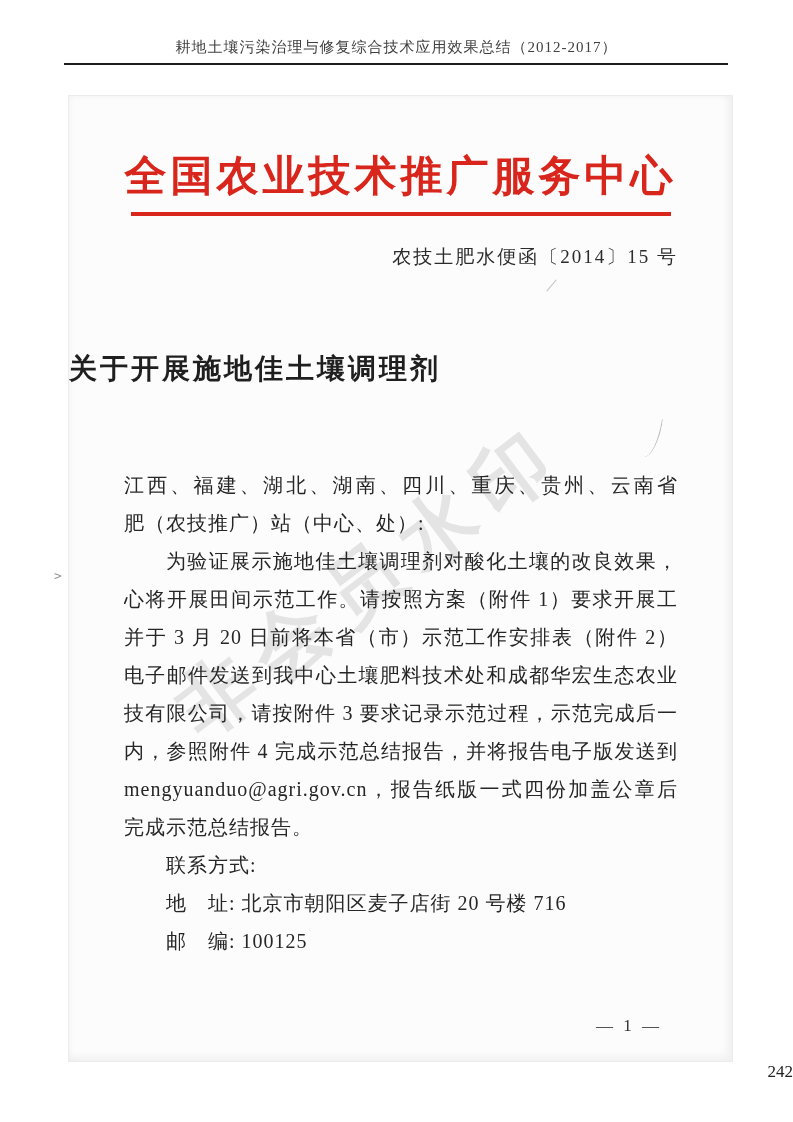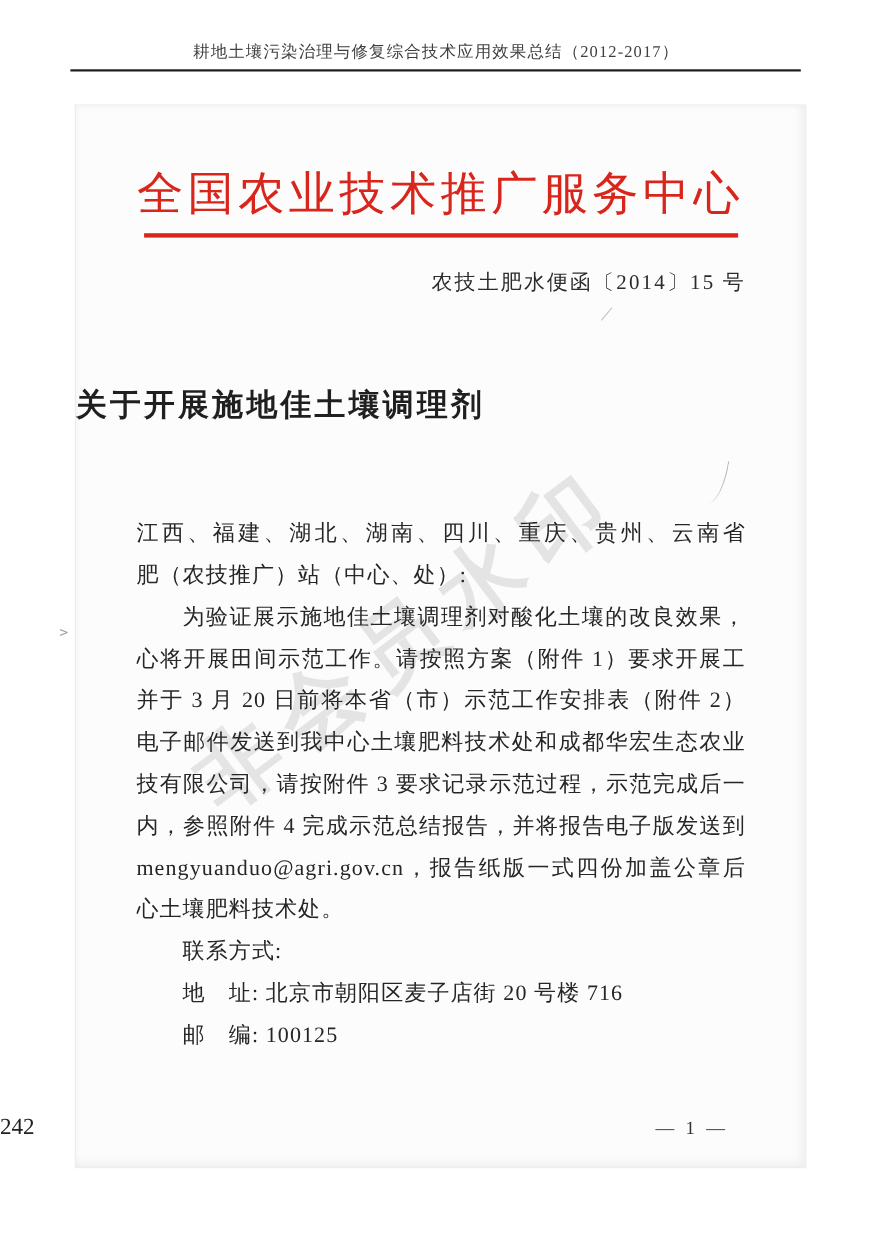--- a/index.html
+++ b/index.html
@@ -17,21 +17,21 @@
   }
   
   .scan{
     position:absolute;left:68px;top:95px;width:663px;height:965px;
     background:#fcfcfc;border:1px solid #ececec;
     box-shadow:inset -4px -4px 8px rgba(0,0,0,0.05), inset 2px 2px 5px rgba(0,0,0,0.025);
     overflow:hidden;
   }
   .org-name{
     position:absolute;top:52px;left:0;width:100%;text-align:center;
-    font-size:42px;font-weight:normal;letter-spacing:4px;color:#d9261c;
+    font-size:42px;font-weight:bold;letter-spacing:4px;color:#d9261c;
   }
   .red-rule{
     position:absolute;top:116px;left:62px;width:540px;height:4px;background:#d9261c;
   }
   .doc-number{
     position:absolute;top:148px;right:54px;
     font-size:19px;letter-spacing:2px;color:#2b2b2b;margin-left:43px;
   }
   .doc-title{
     position:absolute;top:252px;left:0;width:100%;text-align:left;
@@ -47,22 +47,22 @@
   }
   .line.full{
     text-align:justify;text-align-last:justify;white-space:normal;
   }
   .line.indent{text-indent:42px;}
   .scan-pagenum{
     position:absolute;top:920px;right:70px;
     font-size:17px;letter-spacing:3px;color:#333;
   }
   .book-pagenum{
-    position:absolute;top:1012px;left:0;width:100%;text-align:left;
-    font-size:21px;color:#222;
+    position:absolute;top:1062px;left:0;width:100%;text-align:right;
+    font-size:17px;color:#222;
   }
   .watermark{
     position:absolute;left:118px;top:572px;
     transform:rotate(-37deg);transform-origin:left center;
     font-size:76px;letter-spacing:16px;color:#bfbfbf;opacity:0.38;
     white-space:nowrap;pointer-events:none;font-weight:bold;
   }
   
   .artifact-tick{
     position:absolute;left:482px;top:182px;width:1px;height:15px;
@@ -104,21 +104,21 @@
   <div class="body-block">
     <span class="line full">江西、福建、湖北、湖南、四川、重庆、贵州、云南省（市）土</span>
     <span class="line">肥（农技推广）站（中心、处）:</span>
     <span class="line full indent">为验证展示施地佳土壤调理剂对酸化土壤的改良效果，我中</span>
     <span class="line full">心将开展田间示范工作。请按照方案（附件 1）要求开展工作，</span>
     <span class="line full">并于 3 月 20 日前将本省（市）示范工作安排表（附件 2）通过</span>
     <span class="line full">电子邮件发送到我中心土壤肥料技术处和成都华宏生态农业科</span>
     <span class="line full">技有限公司，请按附件 3 要求记录示范过程，示范完成后一个月</span>
     <span class="line full">内，参照附件 4 完成示范总结报告，并将报告电子版发送到</span>
     <span class="line full">mengyuanduo@agri.gov.cn，报告纸版一式四份加盖公章后报我中</span>
-    <span class="line">心土壤肥料技术处。</span>
+    <span class="line">完成示范总结报告。</span>
     <span class="line indent">联系方式:</span>
     <span class="line indent">地　址: 北京市朝阳区麦子店街 20 号楼 716</span>
     <span class="line indent">邮　编: 100125</span>
   </div>
 
   <div class="scan-pagenum">— 1 —</div>
 </div>
 
 <div class="book-pagenum">242</div>
 

